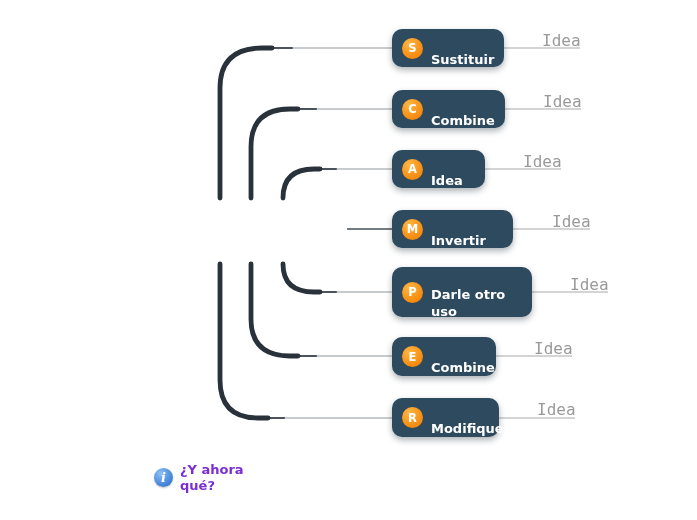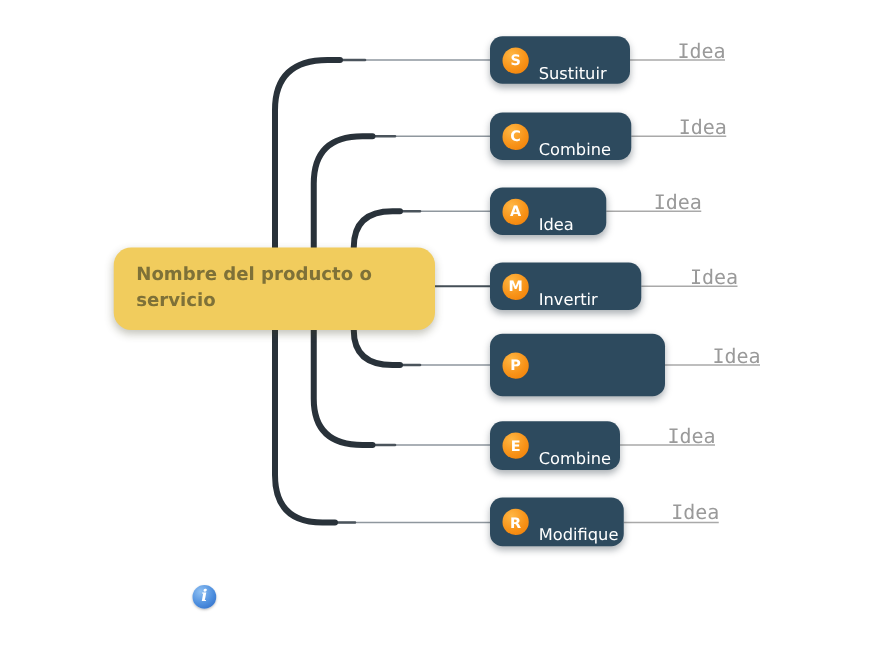--- a/index.html
+++ b/index.html
@@ -37,21 +37,21 @@
     cursor:pointer;
   }
   .badge{
     width:21px;height:21px;border-radius:50%;
     background:radial-gradient(circle at 35% 28%,#ffb744 0%,#f89318 55%,#f07c05 100%);
     color:#ffffff;font-size:11.5px;font-weight:bold;
     display:flex;align-items:center;justify-content:center;
     flex:0 0 21px;margin-right:8px;
   }
   .branch-label{
-    color:#ffffff;font-size:13px;font-weight:normal;line-height:1.3;margin-top:24px;
+    color:#ffffff;font-size:13px;font-weight:bold;line-height:1.3;margin-top:24px;
   }
   .idea-label{
     position:absolute;width:32px;text-align:right;
     color:#9a9a9a;font-size:16px;
     font-family:"DejaVu Sans Mono","Liberation Mono",monospace;
     cursor:pointer;
   }
   .floating-topic{
     position:absolute;left:154px;top:462px;
     display:flex;align-items:flex-start;cursor:pointer;
@@ -117,57 +117,56 @@
 
     <path class="idea-line" d="M 504 48 L 580 48"></path>
     <path class="idea-line" d="M 505 109 L 581 109"></path>
     <path class="idea-line" d="M 485 169 L 561 169"></path>
     <path class="idea-line" d="M 513 229 L 590 229"></path>
     <path class="idea-line" d="M 532 292 L 608 292"></path>
     <path class="idea-line" d="M 496 356 L 572 356"></path>
     <path class="idea-line" d="M 499 418 L 575 418"></path>
   </svg>
 
-  <div class="root-node">
-    <div class="root-label">Nombre del producto o servicio</div>
-  </div>
 
   <div class="branch b0">
     <span class="badge">S</span>
     <span class="branch-label">Sustituir</span>
   </div>
   <div class="branch b1">
     <span class="badge">C</span>
     <span class="branch-label">Combine</span>
   </div>
   <div class="branch b2">
     <span class="badge">A</span>
     <span class="branch-label">Idea</span>
   </div>
   <div class="branch b3">
     <span class="badge">M</span>
     <span class="branch-label">Invertir</span>
   </div>
   <div class="branch b4">
     <span class="badge">P</span>
+    <span class="branch-label">Darle otro uso</span>
   </div>
   <div class="branch b5">
     <span class="badge">E</span>
     <span class="branch-label">Combine</span>
   </div>
   <div class="branch b6">
     <span class="badge">R</span>
     <span class="branch-label">Modifique</span>
   </div>
 
   <div class="idea-label i0">Idea</div>
   <div class="idea-label i1">Idea</div>
   <div class="idea-label i2">Idea</div>
   <div class="idea-label i3">Idea</div>
   <div class="idea-label i4">Idea</div>
   <div class="idea-label i5">Idea</div>
   <div class="idea-label i6">Idea</div>
 
   <div class="floating-topic">
     <span class="info-icon">i</span>
+    <span class="floating-label">¿Y ahora qué?</span>
   </div>
 
 </div>
 
 </body></html>

